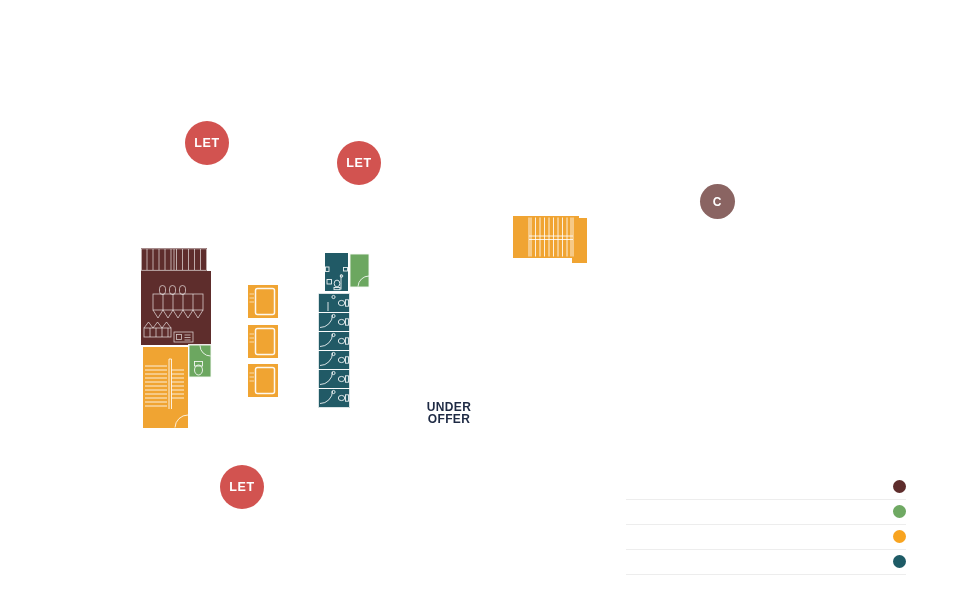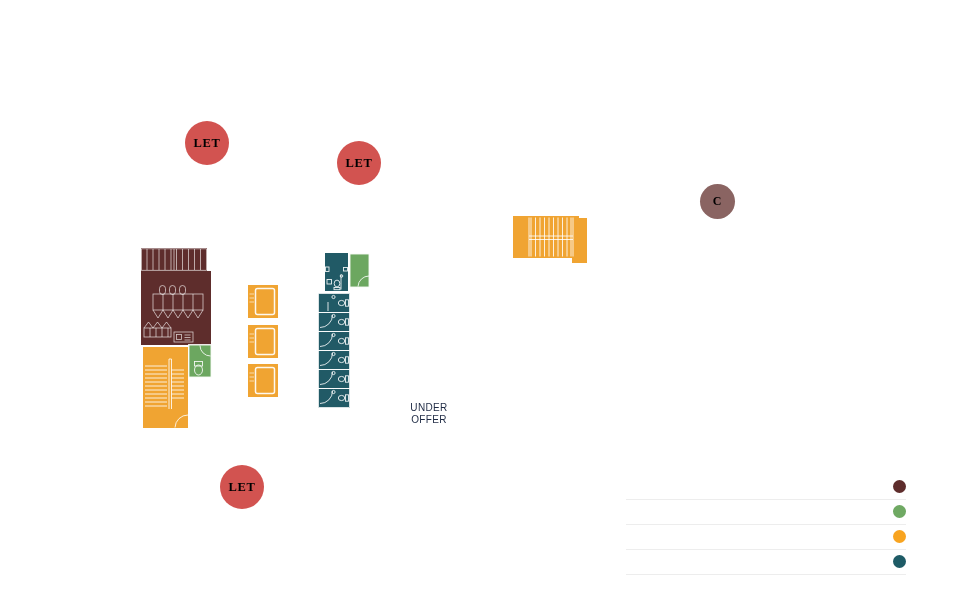--- a/index.html
+++ b/index.html
@@ -1,23 +1,23 @@
 <!DOCTYPE html>
 <html><head>
 <meta charset="utf-8">
 <style>
   html,body{margin:0;padding:0;background:#ffffff;font-family:"Liberation Sans",sans-serif;}
   .stage{position:relative;width:960px;height:600px;background:#ffffff;overflow:hidden;}
   .unit{position:absolute;display:block;}
   .badge{position:absolute;border-radius:50%;display:flex;align-items:center;justify-content:center;
-         color:#000000;font-weight:bold;letter-spacing:0.6px;cursor:pointer;font-family:Liberation Serif, serif;}
+         color:#ffffff;font-weight:bold;letter-spacing:0.6px;cursor:pointer;}
   .badge-let{width:44px;height:44px;font-size:12.5px;}
   .badge-c{width:35px;height:35px;font-size:12px;}
-  .under-offer{position:absolute;left:389px;top:402px;width:80px;text-align:center;
-               font-size:10px;font-weight:400;letter-spacing:0.35px;line-height:11.5px;}
+  .under-offer{position:absolute;left:409px;top:402px;width:80px;text-align:center;
+               font-size:12px;font-weight:700;letter-spacing:0.35px;line-height:11.5px;}
   .legend{position:absolute;left:626px;top:475px;width:280px;}
   .legend-row{position:relative;height:24px;border-bottom:1px solid #ededed;}
   .legend-label{position:absolute;left:0;top:5px;font-size:11px;color:#444;}
   .legend-dot{position:absolute;right:0;top:5px;width:13px;height:13px;border-radius:50%;}
   svg .wl{stroke:rgba(255,255,255,0.92);fill:none;stroke-width:0.9;}
   svg .wl-thin{stroke:rgba(255,255,255,0.75);fill:none;stroke-width:0.8;}
 </style>
 </head>
 <body>
 

